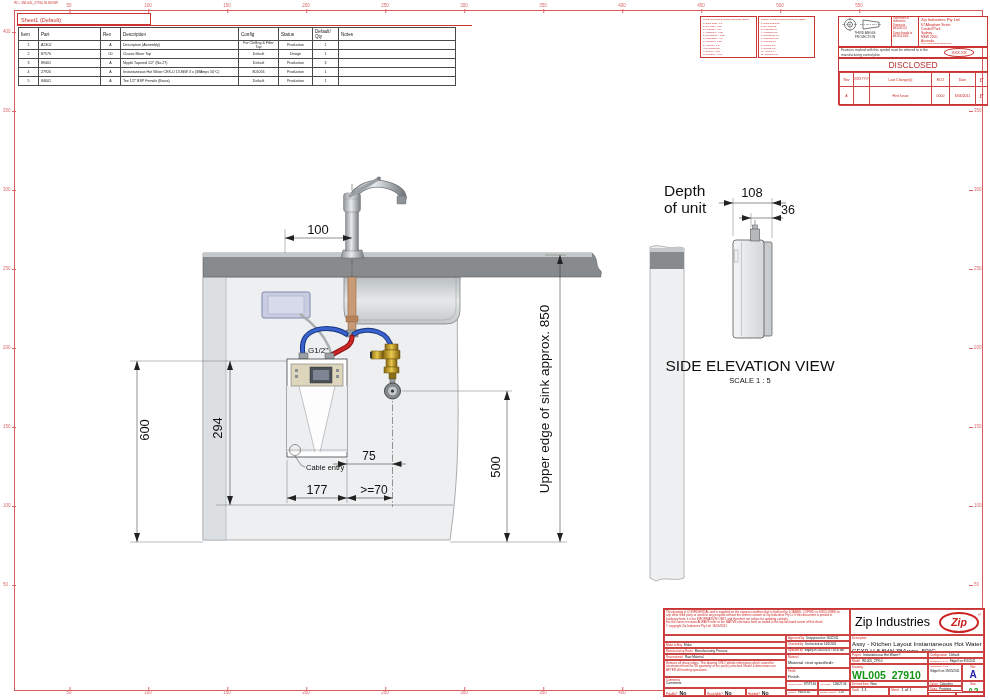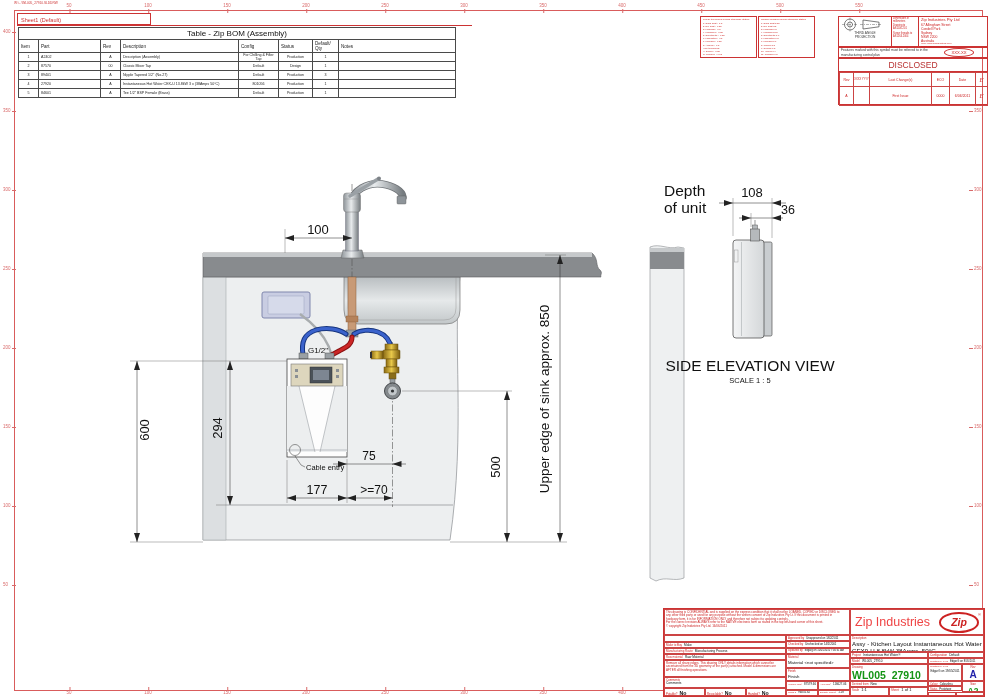--- a/index.html
+++ b/index.html
@@ -64,21 +64,21 @@
   
   #title-block{left:663px;top:608px;width:322px;height:89px;border:1px solid #cc3333;
                box-sizing:border-box;background:#fff}
   .tb-cell{position:absolute;border:0.5px solid #cc4444;box-sizing:border-box;
            overflow:hidden;padding:0.5px 1px}
   .tb-label{color:#cc2222;font-size:2.9px;line-height:1.15}
   .tb-val{color:#111;font-size:3.2px;line-height:1.15}
   .lv{display:flex;gap:2px;align-items:baseline;white-space:nowrap}
   .disc-line{font-size:3.02px;line-height:1.2;color:#cc2222;white-space:nowrap}
   .zi-row{display:flex;align-items:center;justify-content:space-between;height:100%;padding:0 3px}
-  .zi-title{font-size:12.5px;color:#ef4444}
+  .zi-title{font-size:12.5px;color:#000000}
   .zip-logo{width:36px;height:17px;border:2px solid #cc2222;border-radius:50%;
             display:flex;align-items:center;justify-content:center;position:relative}
   .zip-logo .z{font-size:10.5px;font-weight:bold;font-style:italic;color:#cc2222}
   .zip-logo .r{position:absolute;right:-4px;top:-2px;font-size:4px;color:#cc2222}
   .mi-note{font-size:3.02px;color:#cc2222;line-height:1.25}
   .big-no{font-size:5.2px;font-weight:bold;color:#111}
   .green{color:#149414}
   .navy{color:#2222aa}
 </style>
 </head>
@@ -315,23 +315,20 @@
         <col style="width:20px">
         <col style="width:62px">
         <col style="width:20px">
         <col style="width:118px">
       <col style="width:40px">
         <col style="width:34px">
         <col style="width:26px">
         <col style="width:117px">
       </colgroup>
     <thead>
-      <tr>
-          <th colspan="8" class="bom-title">Table - Zip BOM (Assembly)</th>
-        </tr>
       <tr class="hdr">
         <th>Item</th>
         <th>Part</th>
         <th>Rev</th>
         <th>Description</th>
         <th>Config</th>
         <th>Status</th>
         <th>Default/ Qty</th>
         <th>Notes</th>
       </tr>

